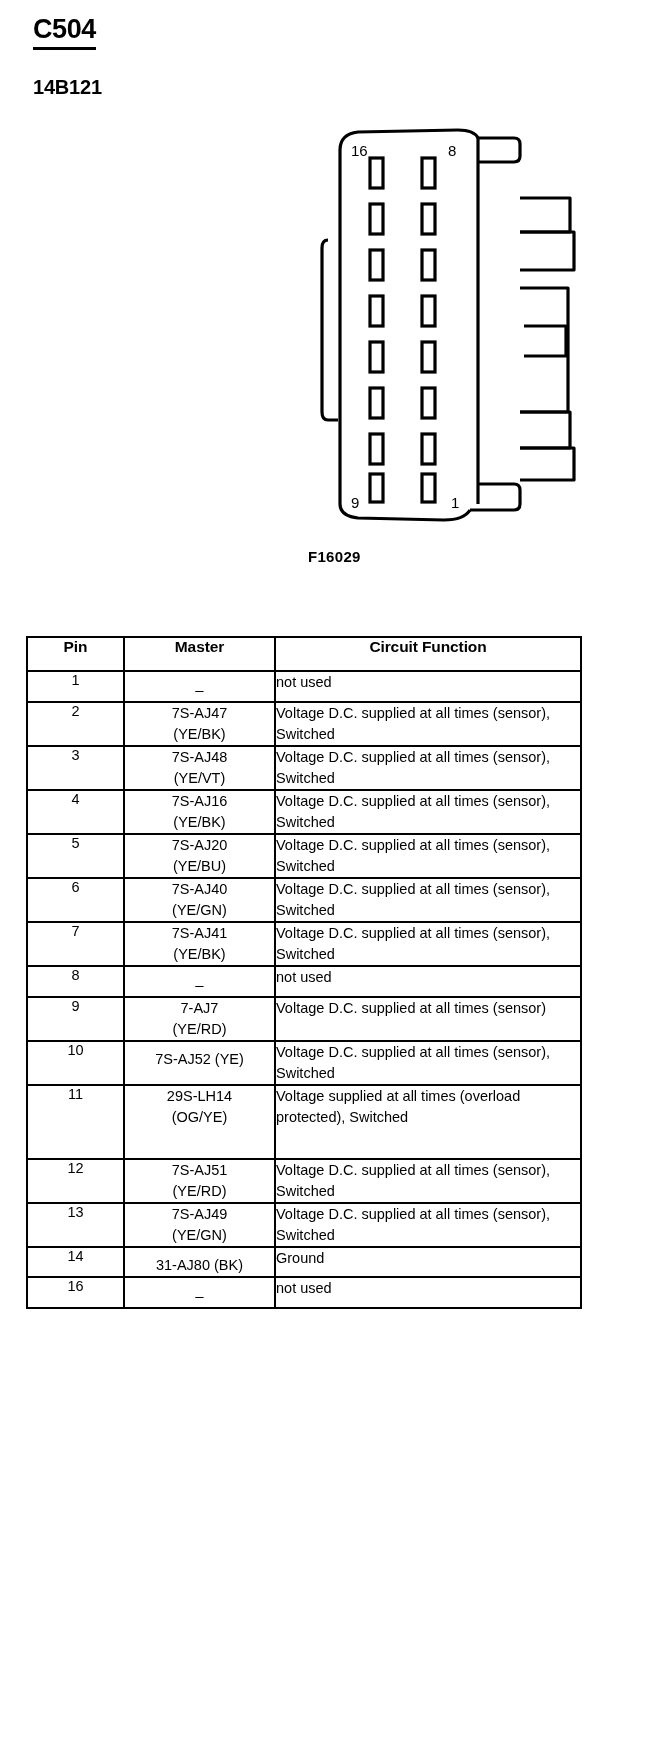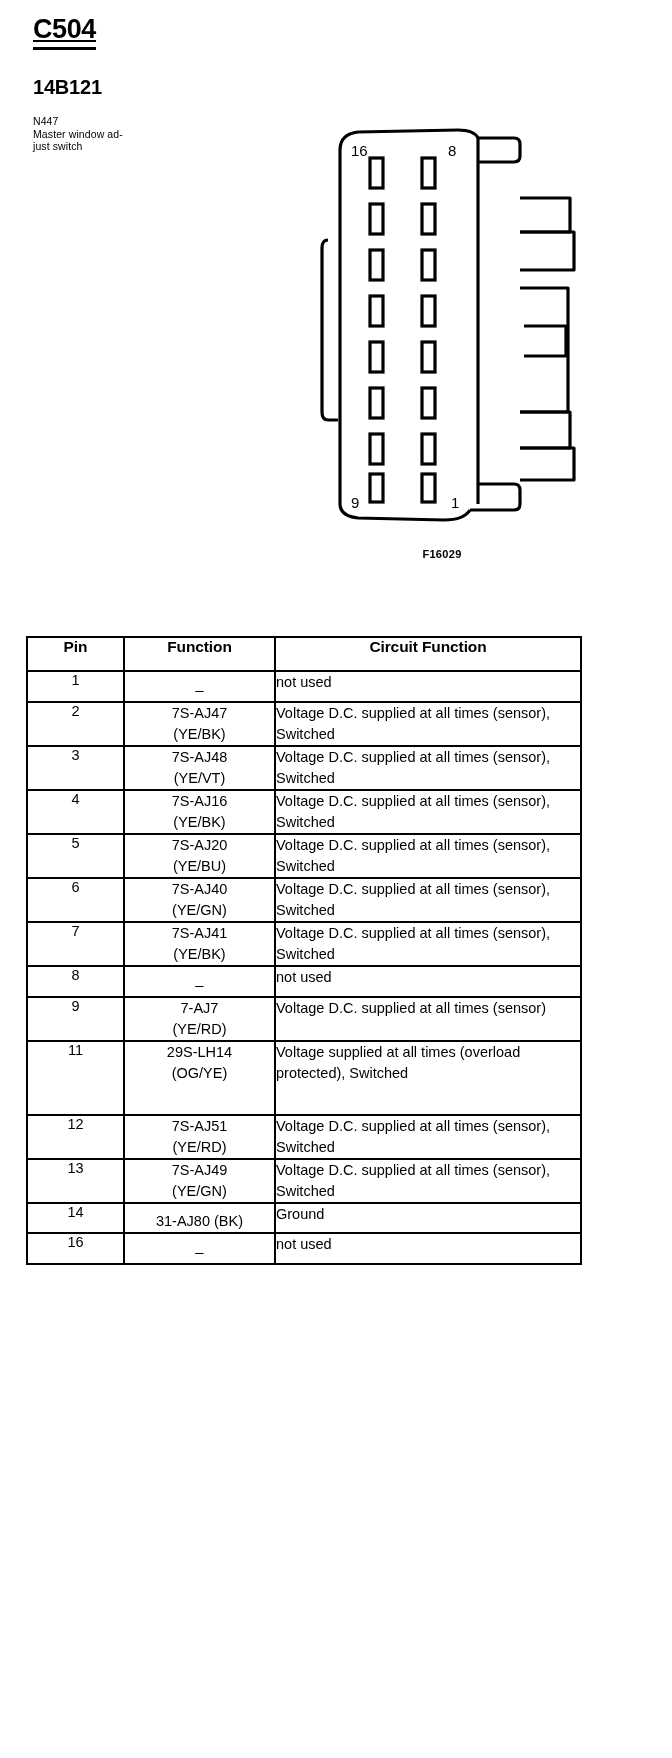--- a/index.html
+++ b/index.html
@@ -24,21 +24,20 @@
     width: 300px;
   }
   #connector-id {
     font-size: 27px;
     font-weight: bold;
     letter-spacing: -0.4px;
     line-height: 30px;
     display: inline-block;
     border-bottom: 3px solid #000;
     padding-bottom: 3px;
-    text-decoration: underline;
   }
   #part-number {
     font-size: 20px;
     font-weight: bold;
     letter-spacing: -0.2px;
     margin-top: 26px;
     line-height: 22px;
   }
   #component-block {
     margin-top: 17px;
@@ -51,25 +50,24 @@
   #connector-figure {
     position: absolute;
     left: 318px;
     top: 112px;
     width: 260px;
     height: 520px;
   }
   #connector-svg { display: block; }
   #figure-caption {
     position: absolute;
-    left: 337px;
+    left: 308px;
     top: 548px;
     width: 210px;
-    text-align: center;
-    font-size: 11px;
+    font-size: 15px;
     font-weight: bold;
     letter-spacing: 0.3px;
   }
 
   
   #pin-table-wrap {
     position: absolute;
     left: 26px;
     top: 636px;
     width: 548px;
@@ -126,25 +124,20 @@
   tr.row-single td.cell-circuit { padding-top: 7px; }
 </style>
 </head>
 <body>
 
 <div id="page-header">
   <div>
     <span id="connector-id">C504</span>
   </div>
   <div id="part-number">14B121</div>
-  <div id="component-block">
-    <div>N447</div>
-    <div>Master window ad-</div>
-    <div>just switch</div>
-  </div>
 </div>
 
 <div id="connector-figure">
   <svg id="connector-svg" width="260" height="420" viewBox="0 0 260 420">
     <g fill="none" stroke="#000" stroke-width="3.2" stroke-linejoin="round">
 
       <path d="M22 38 Q22 22 40 20 L140 18 Q156 18 160 26 L160 26"></path>
       <path d="M22 38 L22 392"></path>
       <path d="M22 392 Q22 404 40 406 L126 408 Q146 408 152 398"></path>
       <path d="M160 26 L196 26 Q202 26 202 32 L202 44 Q202 50 196 50 L160 50"></path>
@@ -188,21 +181,21 @@
     </g>
   </svg>
 </div>
 <div id="figure-caption">F16029</div>
 
 <div id="pin-table-wrap">
   <table class="pin-table">
     <thead>
       <tr>
         <th class="col-pin">Pin</th>
-        <th class="col-circ">Function</th>
+        <th class="col-circ">Master</th>
         <th class="col-func">Circuit Function</th>
       </tr>
     </thead>
     <tbody id="pin-table-body">
 
     <tr class="row-single">
           <td class="cell-pin col-pin">1</td>
           <td class="cell-circuit col-circ"><span class="dash">–</span></td>
           <td class="cell-function col-func">not used</td>
         </tr>
@@ -239,20 +232,25 @@
         <tr class="row-single">
           <td class="cell-pin col-pin">8</td>
           <td class="cell-circuit col-circ"><span class="dash">–</span></td>
           <td class="cell-function col-func">not used</td>
         </tr>
         <tr>
           <td class="cell-pin col-pin">9</td>
           <td class="cell-circuit col-circ"><span>7-AJ7</span><span class="circ-line2">(YE/RD)</span></td>
           <td class="cell-function col-func">Voltage D.C. supplied at all times (sensor)</td>
         </tr>
+        <tr class="row-single">
+          <td class="cell-pin col-pin">10</td>
+          <td class="cell-circuit col-circ"><span>7S-AJ52 (YE)</span></td>
+          <td class="cell-function col-func">Voltage D.C. supplied at all times (sensor), Switched</td>
+        </tr>
         <tr class="row-tall">
           <td class="cell-pin col-pin">11</td>
           <td class="cell-circuit col-circ"><span>29S-LH14</span><span class="circ-line2">(OG/YE)</span></td>
           <td class="cell-function col-func">Voltage supplied at all times (overload protected), Switched</td>
         </tr>
         <tr>
           <td class="cell-pin col-pin">12</td>
           <td class="cell-circuit col-circ"><span>7S-AJ51</span><span class="circ-line2">(YE/RD)</span></td>
           <td class="cell-function col-func">Voltage D.C. supplied at all times (sensor), Switched</td>
         </tr>

